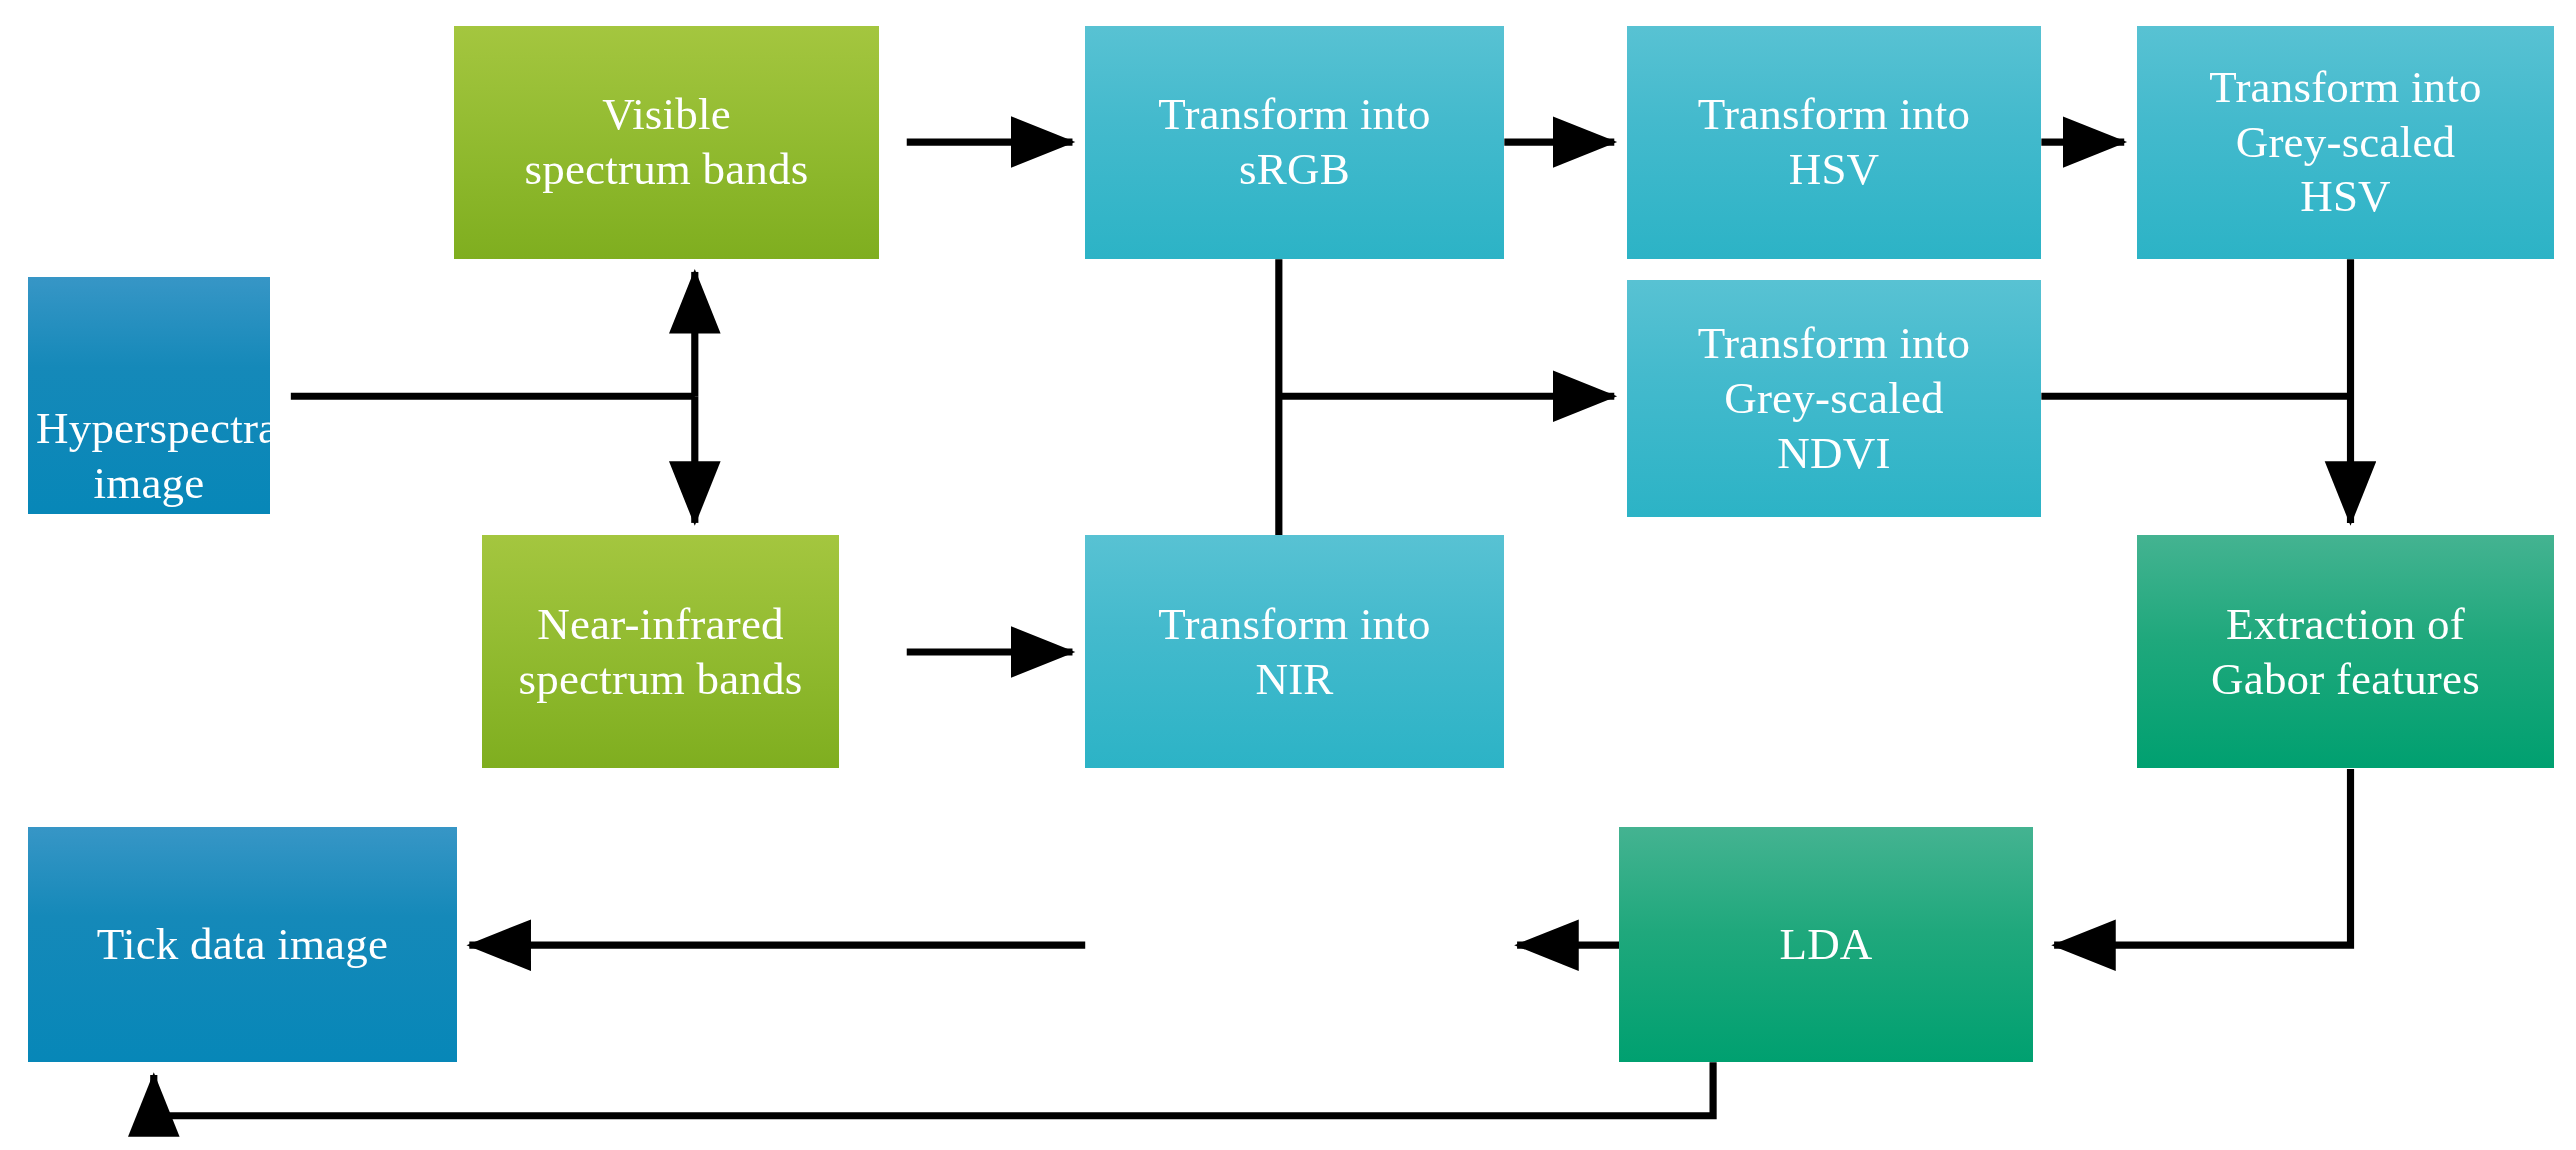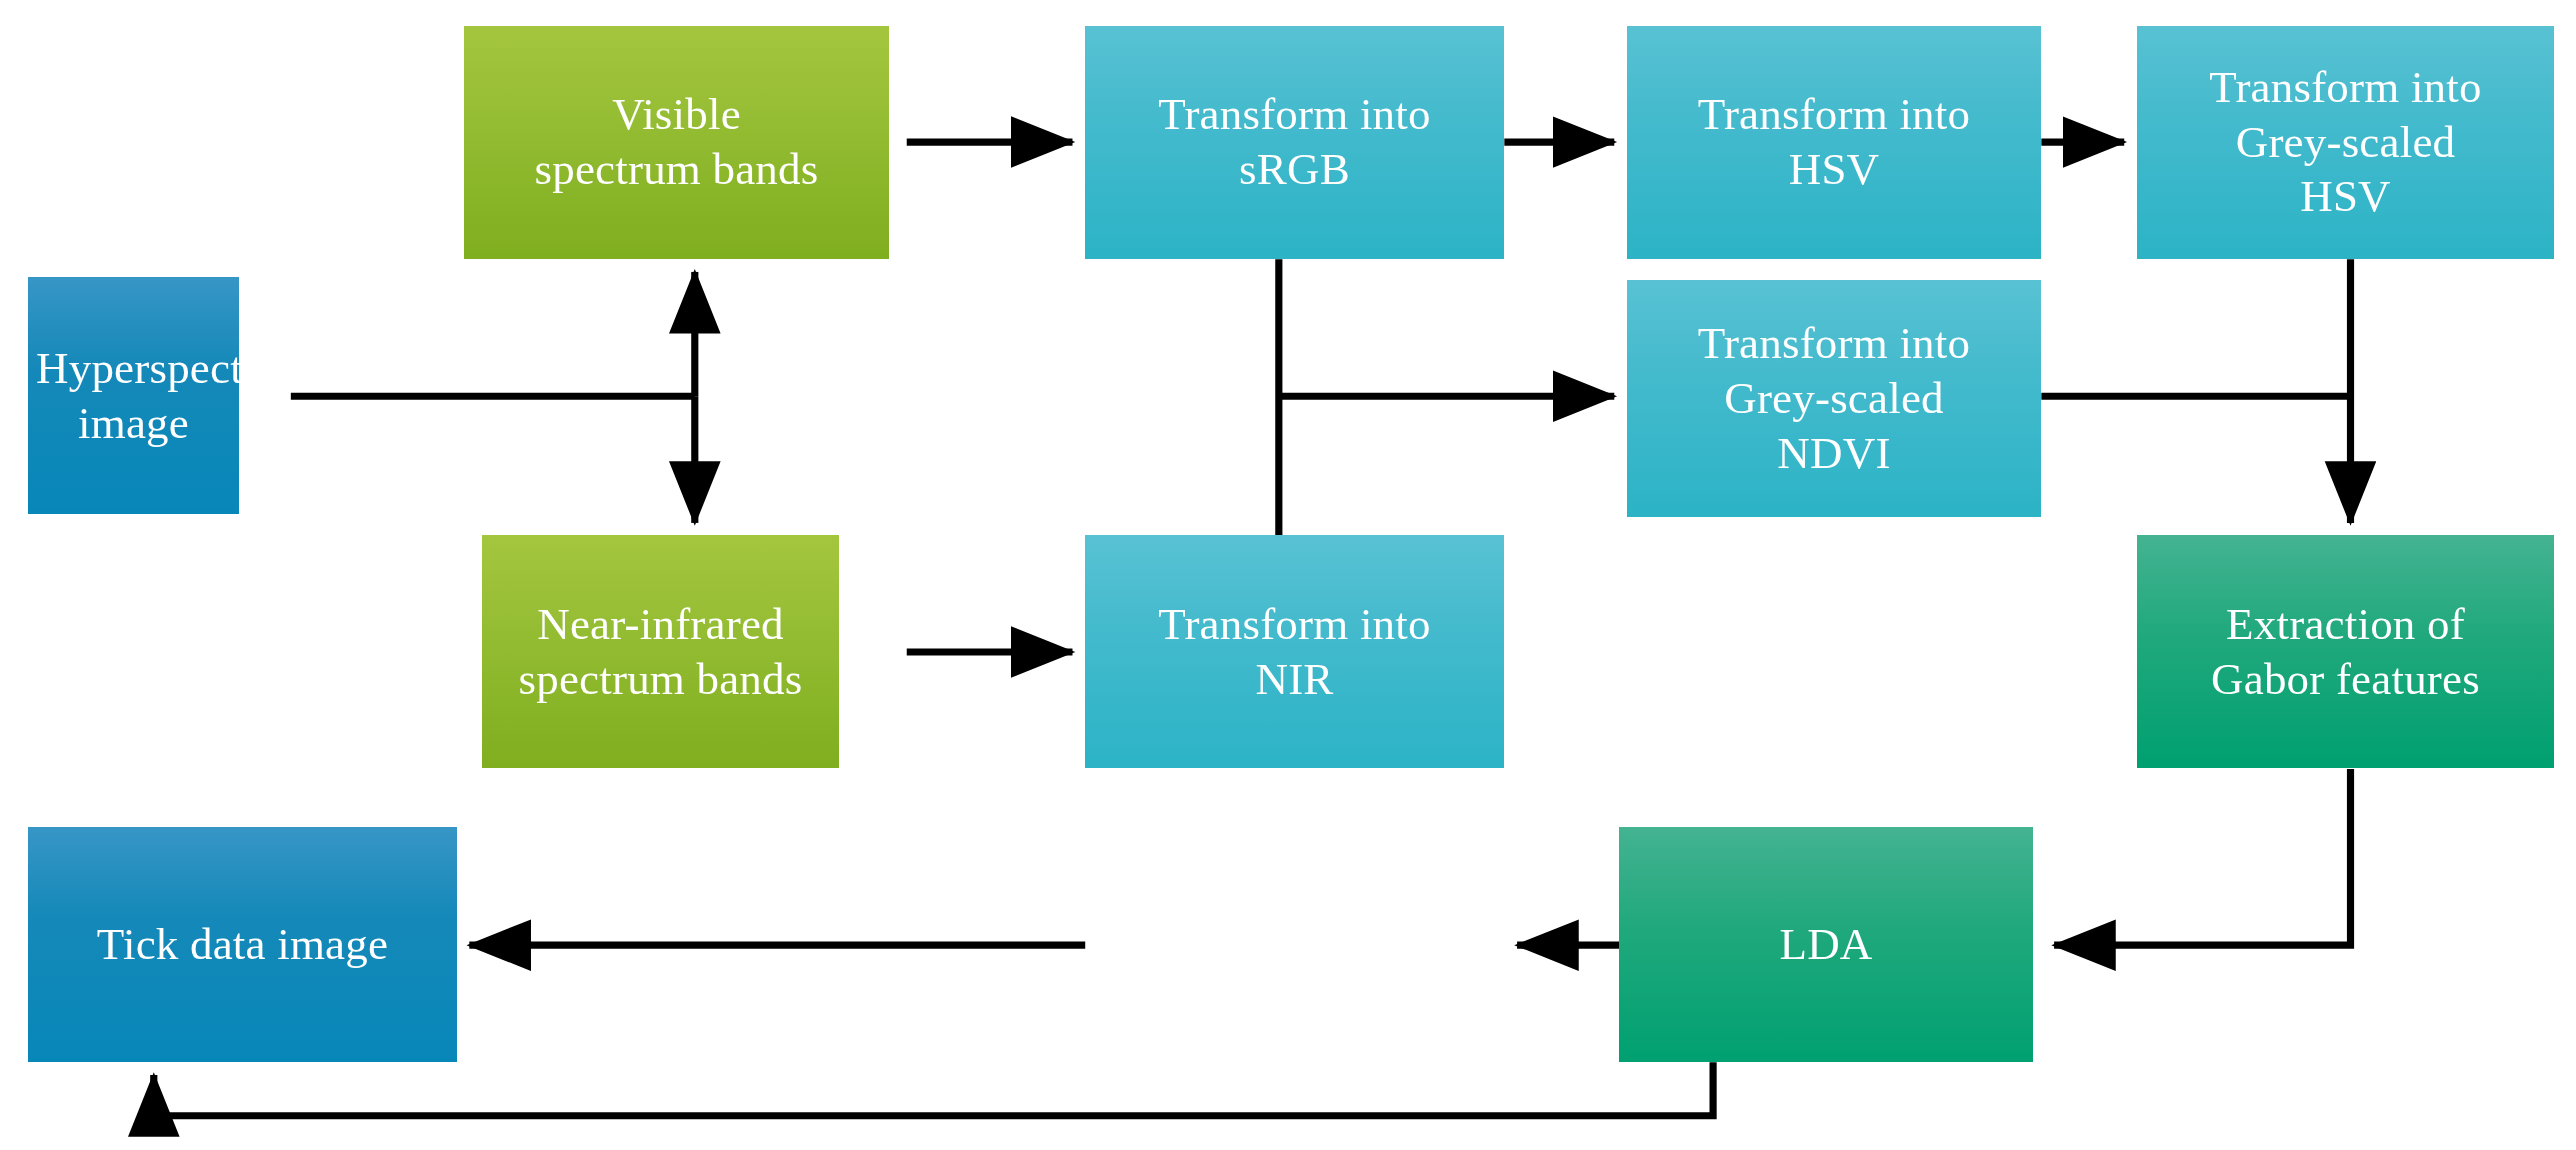--- a/index.html
+++ b/index.html
@@ -85,25 +85,25 @@
       <path d="M 2950,965 L 2950,1186 L 2578,1186" marker-end="url(#ah)"></path>
 
       <path d="M 2042,1186 L 1904,1186" marker-end="url(#ah)"></path>
 
       <path d="M 1362,1186 L 589,1186" marker-end="url(#ah)"></path>
 
       <path d="M 2150,1333 L 2150,1400 L 193,1400 L 193,1349" marker-end="url(#ah)"></path>
     </g>
   </svg>
 
-  <div class="node fill-blue" style="left:28px;  top:277px;  width:211px;  height:237px;">
+  <div class="node fill-blue" style="left:28px;  top:277px;  width:242px;  height:237px;align-items:flex-end;">
     <span>Hyperspectral<br>image</span>
   </div>
 
-  <div class="node fill-green" style="left:464px; top:25.5px;   width:425px; height:233px;justify-content:flex-end;">
+  <div class="node fill-green" style="left:454px; top:25.5px;   width:425px; height:233px;justify-content:flex-end;">
     <span>Visible<br>spectrum bands</span>
   </div>
 
   <div class="node fill-green" style="left:482px; top:535px;  width:357px; height:233px;">
     <span>Near-infrared<br>spectrum bands</span>
   </div>
 
   <div class="node fill-teal" style="left:1085px; top:25.5px;   width:419px; height:233px;">
     <span>Transform into<br>sRGB</span>
   </div>

